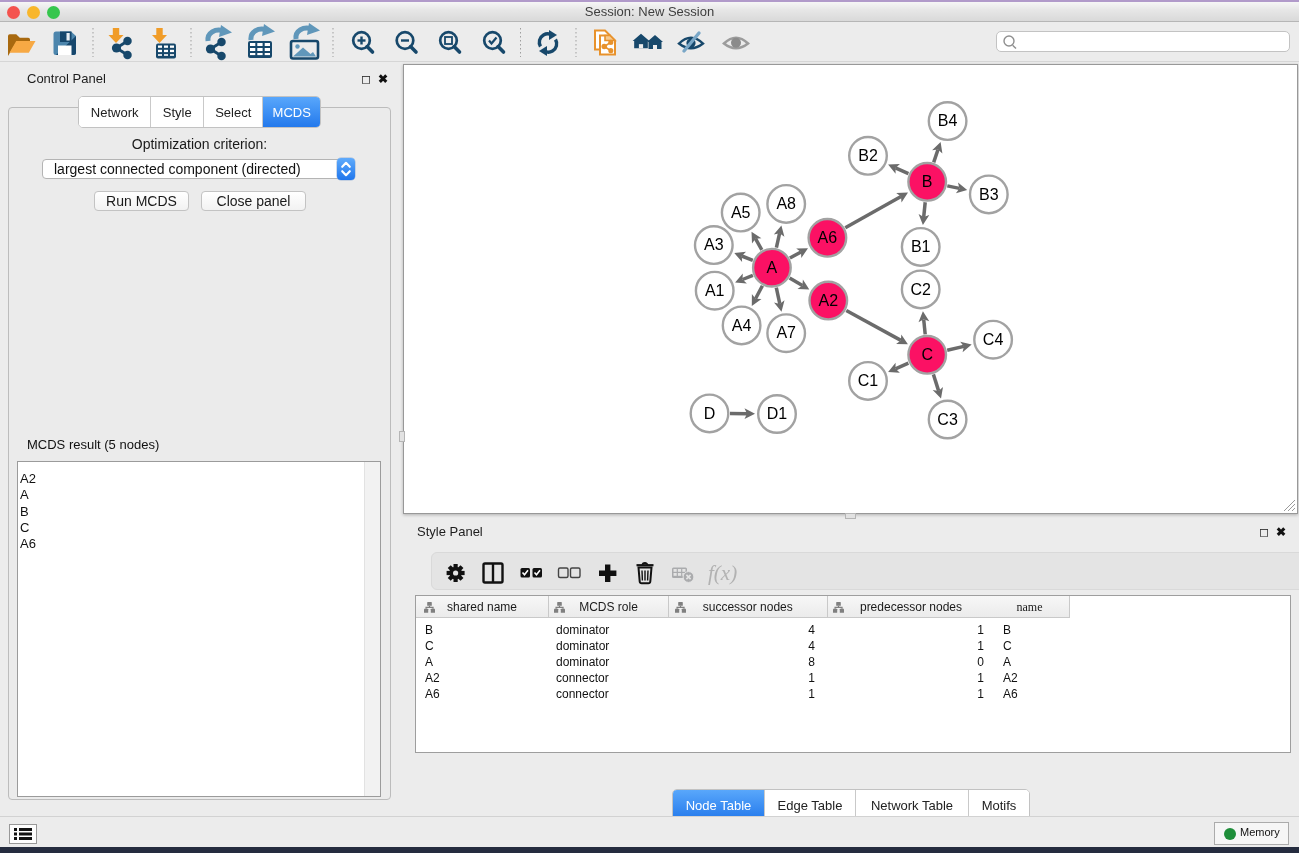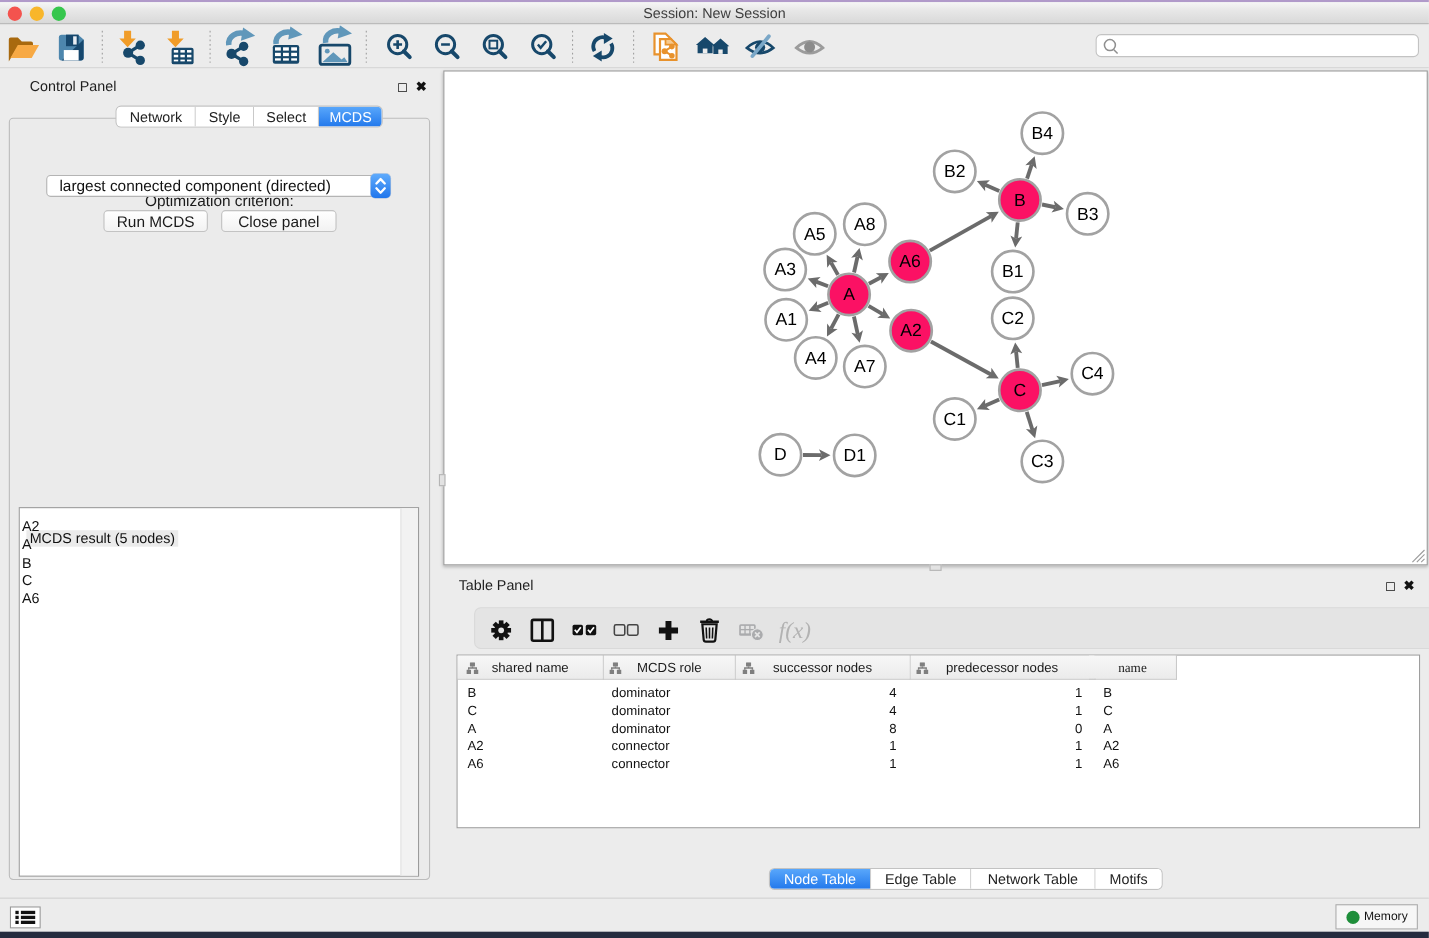--- a/index.html
+++ b/index.html
@@ -13,31 +13,31 @@
 #titlebar .tl { position:absolute; top:4px; width:13px; height:13px; border-radius:50%; }
 #title-text { width:100%; text-align:center; font-size:13px; color:#3e3e3e; line-height:20px; }
 
 #toolbar { left:0; top:23px; width:1299px; height:39px; background:#ececec; border-bottom:1px solid #d6d6d6; }
 #search { position:absolute; left:996px; top:8px; width:294px; height:21px; background:#fff; border:1px solid #c3c3c3; border-radius:5px; }
 
 #cp-title { left:27px; top:71px; font-size:13px; color:#1d1d1d; }
 .winbtns { position:absolute; font-size:12px; color:#111; }
 #cp-panel { left:8px; top:107px; width:383px; height:693px; border:1px solid #bcbcbc; border-radius:4px; background:#ebebeb; }
 
-.tabstrip { position:absolute; display:flex; height:20px; border:1px solid #c2c2c2; border-radius:5px; background:#fff; overflow:hidden;margin-left:27px; }
+.tabstrip { position:absolute; display:flex; height:32px; border:1px solid #c2c2c2; border-radius:5px; background:#fff; overflow:hidden; }
 .tabstrip .tab { height:100%; display:flex; align-items:center; justify-content:center; font-size:13px; color:#222; border-right:1px solid #c9c9c9; background:#fff; }
 .tabstrip .tab:last-child { border-right:none; }
 .tabstrip .sel { background:linear-gradient(#59a7fb,#2379ec); color:#fff; }
-#opt-label { left:8px; top:136px; width:383px; text-align:center; font-size:14px; color:#1a1a1a;margin-top:38px; }
+#opt-label { left:8px; top:136px; width:383px; text-align:center; font-size:14px; color:#1a1a1a; }
 #dropdown { left:42px; top:159px; width:313px; height:20px; background:#fff; border:1px solid #b4b4b4; border-radius:4px; font-size:14px; color:#111; line-height:18px; padding-left:11px; }
 #stepper { left:337px; top:158px; width:18px; height:22px; border-radius:4px; background:linear-gradient(#5fabfc,#2076ec); box-shadow:0 0 0 0.5px #9eb6d8; }
 .btn { position:absolute; height:20px; background:linear-gradient(#ffffff,#f2f2f2); border:1px solid #c3c3c3; border-radius:4px; font-size:14px; color:#1a1a1a; text-align:center; line-height:18px; }
 
 #mcds-box { left:17px; top:461px; width:364px; height:336px; border:1px solid #9b9b9b; background:#fff; }
-#mcds-label { left:24px; top:482px; background:#ebebeb; padding:0 3px; font-size:13px; color:#111; }
+#mcds-label { left:24px; top:437px; background:#ebebeb; padding:0 3px; font-size:13px; color:#111; }
 #mcds-list { left:20px; top:471px; font-size:13px; color:#111; line-height:16.3px; }
 #mcds-scroll { left:364px; top:462px; width:16px; height:334px; background:#f2f2f2; border-left:1px solid #e2e2e2; }
 
 #netwin { left:403px; top:64px; width:895px; height:450px; background:#fff; border:1px solid #989898; box-shadow:0 1px 3px rgba(0,0,0,.25); }
 #nw-titlebar { position:absolute; left:0; top:0; width:100%; height:21px; background:linear-gradient(#f0f0f0,#d8d8d8); border-bottom:1px solid #ababab; }
 #nw-titlebar .tl { position:absolute; top:4px; width:12px; height:12px; border-radius:50%; }
 #nw-title { width:100%; text-align:center; font-size:13px; font-weight:bold; color:#2e2e2e; line-height:20px; }
 
 #tp-title { left:417px; top:524px; font-size:13px; color:#1d1d1d; }
 #tp-toolbar { left:431px; top:552px; width:880px; height:38px; background:#e4e4e4; border:1px solid #d9d9d9; border-radius:6px; }
@@ -268,21 +268,21 @@
 <text x="516.7" y="208.6" text-anchor="middle" font-size="16" fill="#000">C2</text>
 <text x="589.1" y="258.9" text-anchor="middle" font-size="16" fill="#000">C4</text>
 <text x="523.2" y="274.0" text-anchor="middle" font-size="16" fill="#000">C</text>
 <text x="464.0" y="300.09999999999997" text-anchor="middle" font-size="16" fill="#000">C1</text>
 <text x="543.6" y="338.7" text-anchor="middle" font-size="16" fill="#000">C3</text>
 <text x="305.5" y="332.59999999999997" text-anchor="middle" font-size="16" fill="#000">D</text>
 <text x="373.0" y="333.2" text-anchor="middle" font-size="16" fill="#000">D1</text>
 
   </svg>
 </div>
-<div id="tp-title" class="abs">Table Panel</div>
+<div id="tp-title" class="abs">Style Panel</div>
 <div class="winbtns" style="left:1259px; top:525px;">◻</div>
 <div class="winbtns" style="left:1276px; top:525px; font-weight:bold;">✖</div>
 <div id="tp-toolbar" class="abs">
 <svg width="878" height="36" viewBox="0 0 878 36">
 <g transform="translate(23.6,20)">
 <rect x="-2.1" y="-9" width="4.2" height="5" transform="rotate(0)" fill="#111111"></rect>
         <rect x="-2.1" y="-9" width="4.2" height="5" transform="rotate(45)" fill="#111111"></rect>
         <rect x="-2.1" y="-9" width="4.2" height="5" transform="rotate(90)" fill="#111111"></rect>
         <rect x="-2.1" y="-9" width="4.2" height="5" transform="rotate(135)" fill="#111111"></rect>
         <rect x="-2.1" y="-9" width="4.2" height="5" transform="rotate(180)" fill="#111111"></rect>

